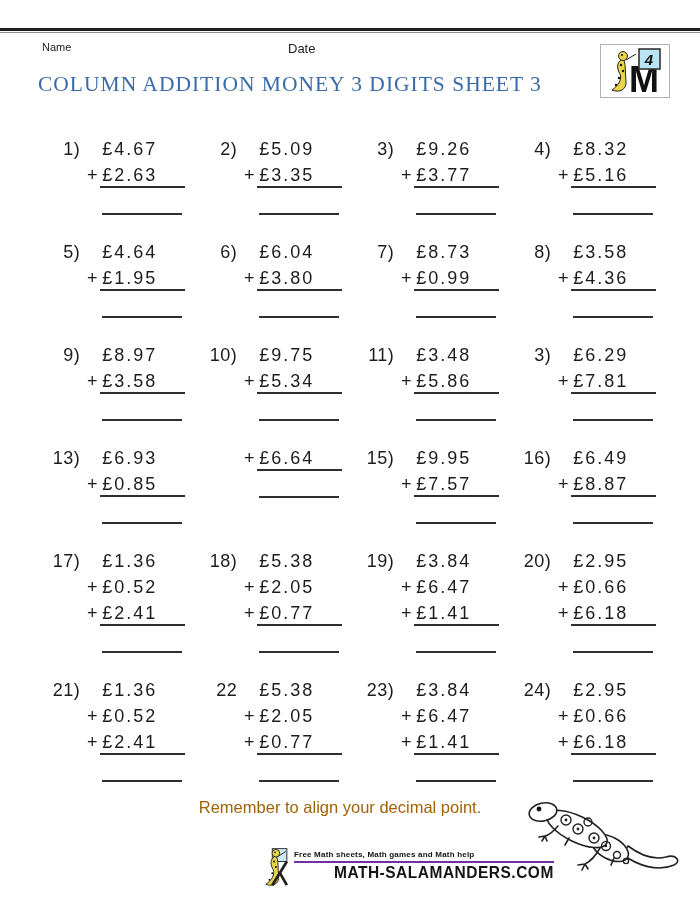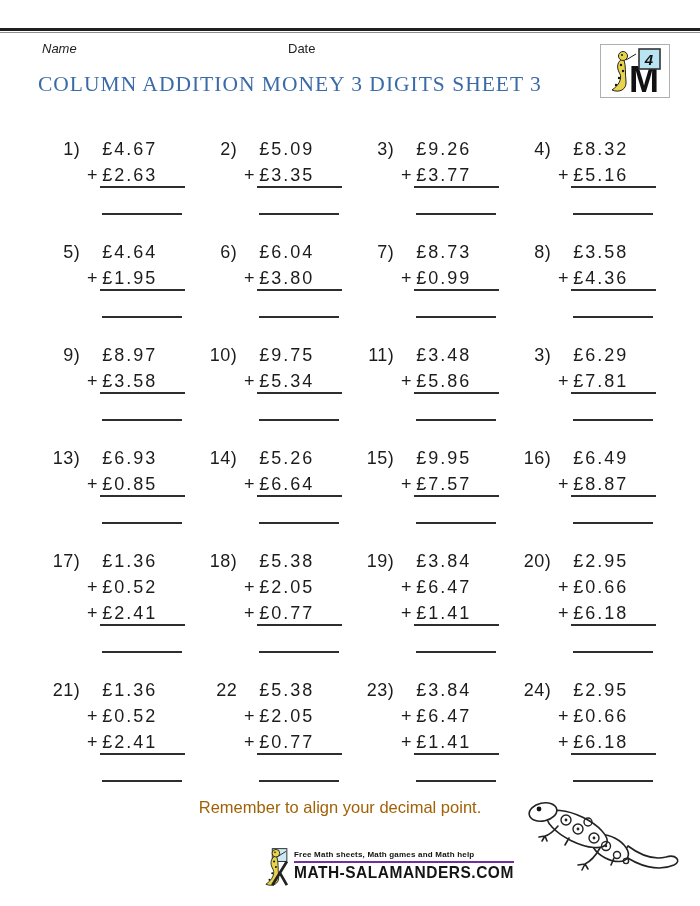--- a/index.html
+++ b/index.html
@@ -2,21 +2,21 @@
 <html><head>
 <meta charset="utf-8">
 <style>
   html,body{margin:0;padding:0;}
   body{
     width:700px;height:906px;position:relative;background:#ffffff;
     font-family:"Liberation Sans",sans-serif;color:#1c1c1c;overflow:hidden;
   }
   .top-rule{position:absolute;left:0;top:28px;width:700px;height:3px;background:#1f1f1f;}
   .top-rule-shadow{position:absolute;left:0;top:32px;width:700px;height:1px;background:#8f8f8f;}
-  .name-label{position:absolute;left:42px;top:41px;font-size:13px;color:#222;font-style:italic;}
+  .name-label{position:absolute;left:42px;top:41px;font-size:11px;color:#222;}
   .date-label{position:absolute;left:288px;top:41px;font-size:13px;color:#222;}
   .logo-box{
     position:absolute;left:600px;top:44px;width:68px;height:52px;
     border:1px solid #b0b0b0;background:#fff;display:flex;align-items:center;justify-content:center;
   }
   .sheet-title{
     position:absolute;left:38px;top:72px;width:620px;
     font-family:"Liberation Serif",serif;font-size:21.5px;font-weight:400;
     letter-spacing:1px;color:#3a6ba8;white-space:nowrap;
   }
@@ -38,20 +38,21 @@
   .brand{position:absolute;left:258px;top:845px;display:flex;align-items:center;}
   .brand-text{margin-left:2px;}
   .brand-tagline{
     font-size:8px;font-weight:bold;color:#111;letter-spacing:.2px;
     border-bottom:2.5px solid #7030a0;padding-bottom:2px;white-space:nowrap;
   }
   .brand-site{
     font-size:15.5px;font-weight:bold;color:#141414;letter-spacing:.5px;
     margin-top:1px;white-space:nowrap;font-family:"Liberation Sans",sans-serif;
     transform:scaleY(1.05);
+    margin-left:40px;
   }
   .gecko{position:absolute;left:522px;top:796px;}
   svg text{font-family:"Liberation Sans",sans-serif;}
 </style>
 </head>
 <body>
 
 <div class="top-rule"></div>
 <div class="top-rule-shadow"></div>
 
@@ -274,25 +275,20 @@
       <div class="pline">
       <span class="pnum"></span>
       <span class="op">+</span>
       <span class="amt u">£0.85</span>
     </div>
       <div class="answer"></div>
   </div>
 
   <div class="problem">
 
-    <div class="pline">
-      <span class="pnum">14)</span>
-      <span class="op"></span>
-      <span class="amt">£5.26</span>
-    </div>
       <div class="pline">
       <span class="pnum"></span>
       <span class="op">+</span>
       <span class="amt u">£6.64</span>
     </div>
       <div class="answer"></div>
   </div>
 
   <div class="problem">
 

